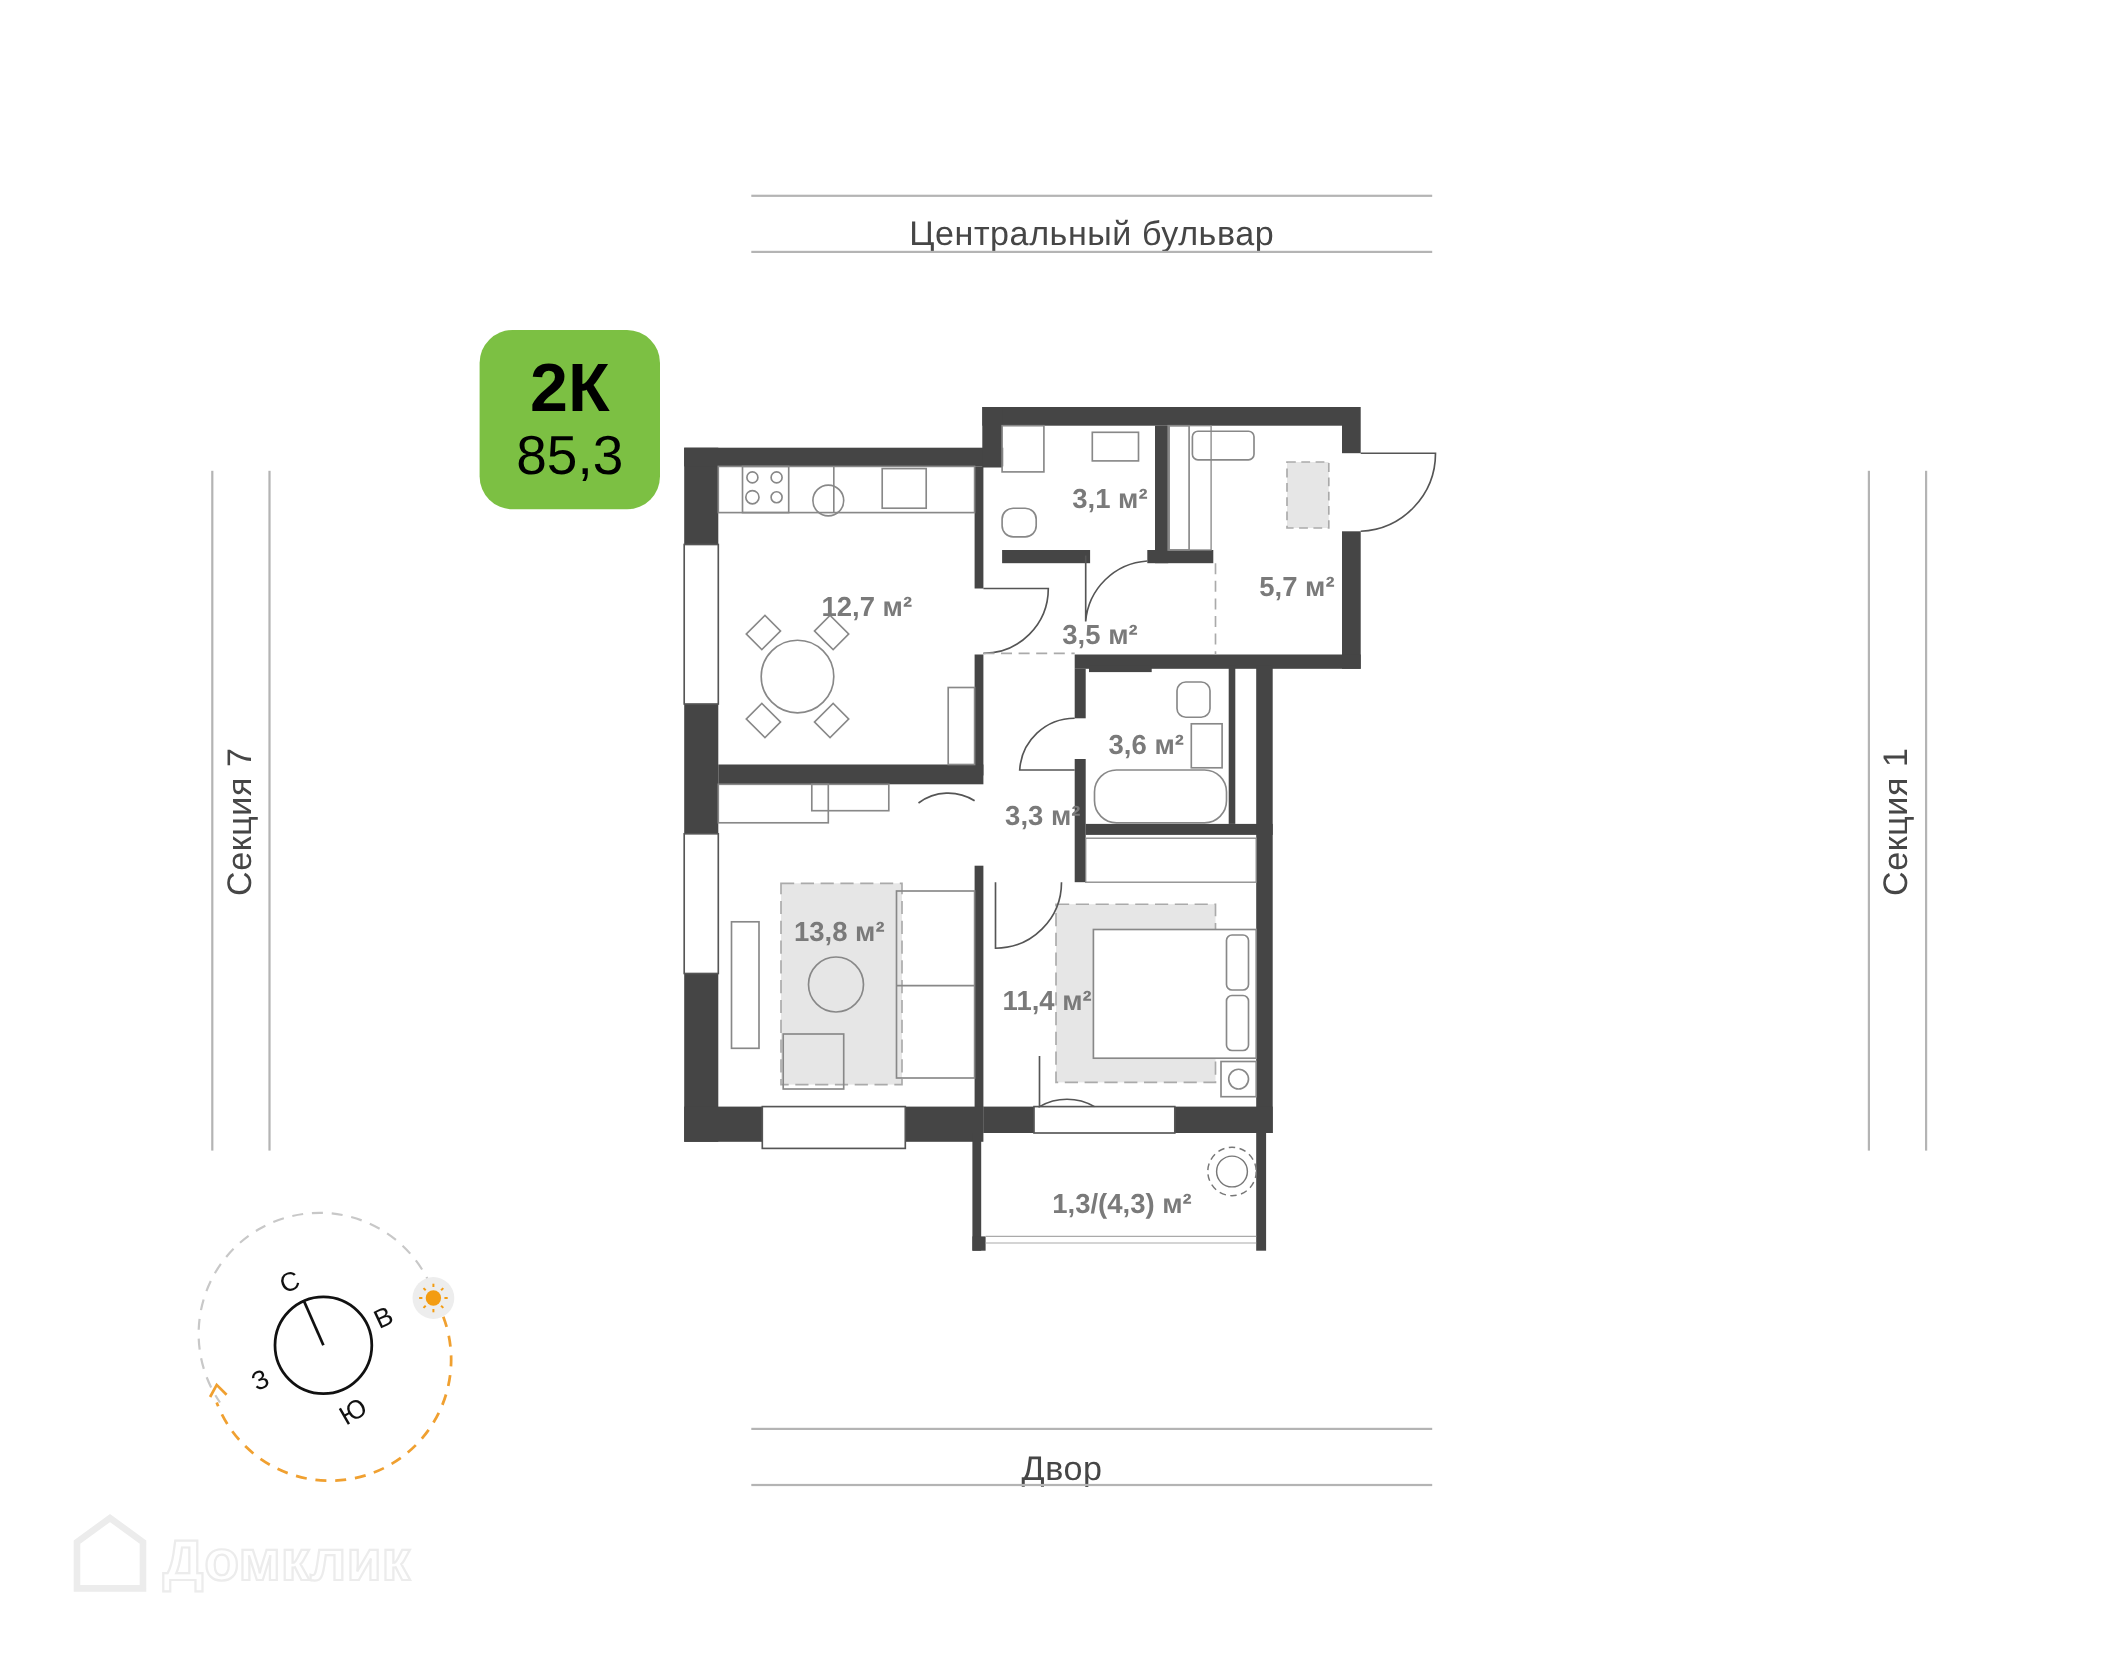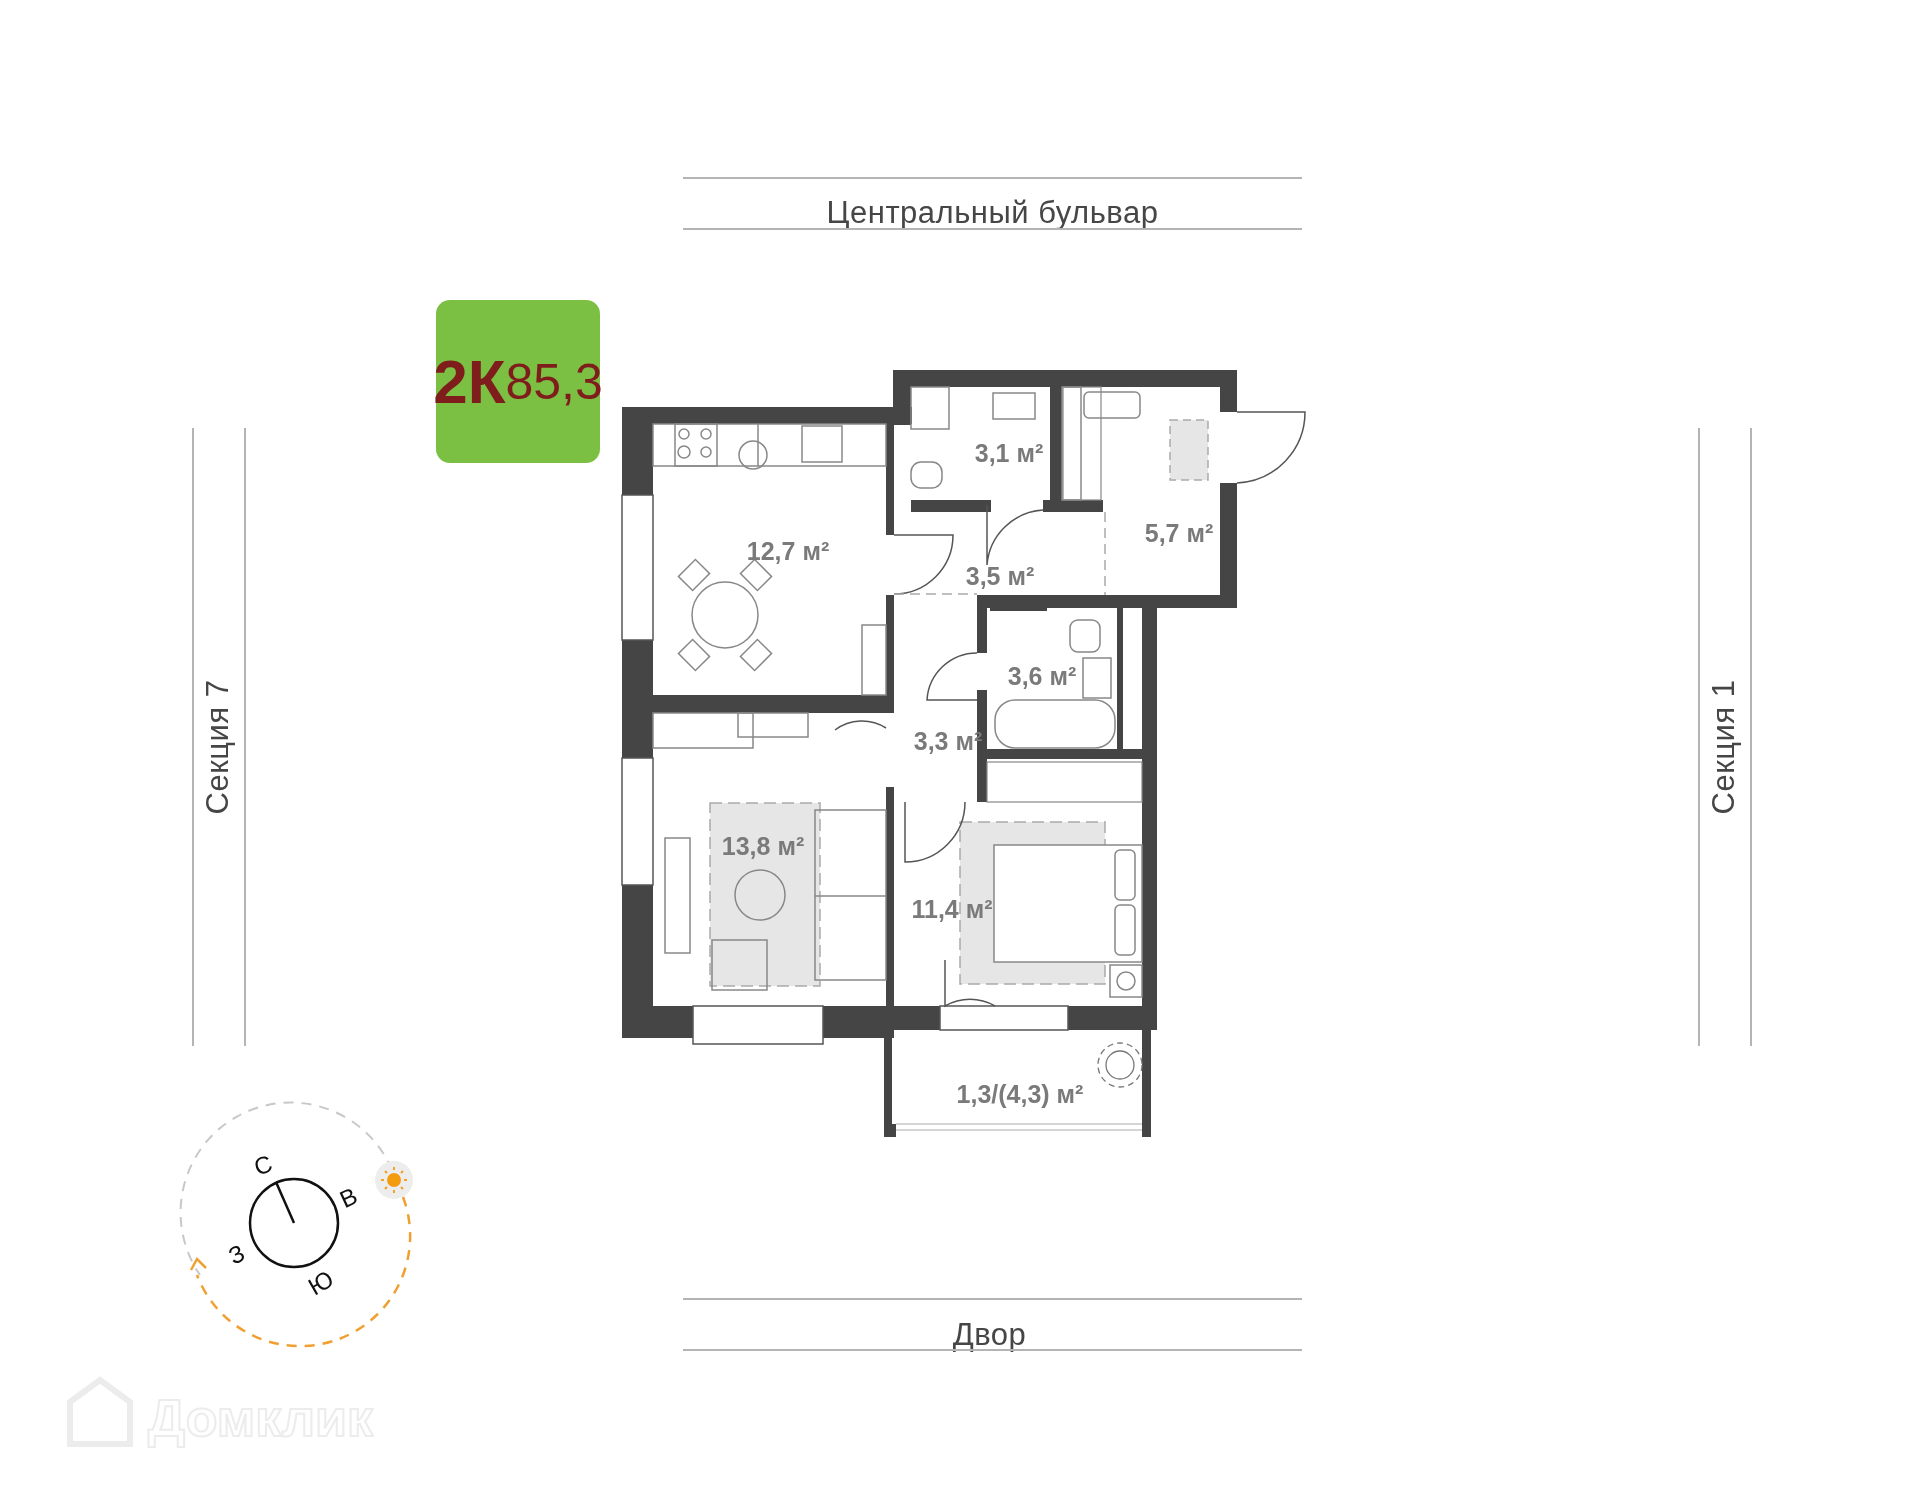--- a/index.html
+++ b/index.html
@@ -1,36 +1,36 @@
 <!DOCTYPE html>
 <html><head>
 <meta charset="utf-8">
 <style>
   html, body { margin: 0; padding: 0; background: #ffffff; }
   body { width: 1920px; height: 1507px; position: relative; overflow: hidden; font-family: "Liberation Sans", "DejaVu Sans", sans-serif; }
   .road-line { position: absolute; height: 2px; background: #b4b4b4; }
   .road-label { position: absolute; color: #464646; font-size: 31px; text-align: center; letter-spacing: 0.5px; margin-top: 12px; }
   .vline { position: absolute; width: 2px; background: #b4b4b4; }
   .vlabel { position: absolute; color: #464646; font-size: 31px; white-space: nowrap; transform-origin: center center; transform: translate(-50%, -50%) rotate(-90deg); letter-spacing: 0.5px; }
-  .badge { position: absolute; left: 436px; top: 300px; width: 164px; height: 163px; border-radius: 14px; background: #7cc043; color: #7f1d1d; display: flex; flex-direction: row; align-items: center; justify-content: center; }
+  .badge { position: absolute; left: 436px; top: 300px; width: 164px; height: 163px; border-radius: 30px; background: #7cc043; color: #000000; display: flex; flex-direction: column; align-items: center; justify-content: center; }
   .badge .type { font-size: 62px; font-weight: bold; line-height: 64px; }
   .badge .area { font-size: 50px; line-height: 56px; }
   svg.plan { position: absolute; left: 0; top: 0; }
   .room-label { font-family: "Liberation Sans", sans-serif; font-weight: bold; fill: #7a7a7a; font-size: 25px; }
   .watermark { position: absolute; left: 62px; top: 1372px; width: 360px; height: 80px; }
 </style>
 </head>
 <body>
 
 <div class="road-line" style="left:683px; top:177px; width:619px;"></div>
 <div class="road-label" style="left:683px; top:183px; width:619px;">Центральный бульвар</div>
 <div class="road-line" style="left:683px; top:228px; width:619px;"></div>
 
 <div class="road-line" style="left:683px; top:1298px; width:619px;"></div>
-<div class="road-label" style="left:680px; top:1305px; width:619px;">Двор</div>
+<div class="road-label" style="left:656px; top:1305px; width:619px;">Двор</div>
 <div class="road-line" style="left:683px; top:1349px; width:619px;"></div>
 
 <div class="vline" style="left:192px; top:428px; height:618px;"></div>
 <div class="vline" style="left:244px; top:428px; height:618px;"></div>
 <div class="vlabel" style="left:218px; top:747px;">Секция 7</div>
 
 <div class="vline" style="left:1698px; top:428px; height:618px;"></div>
 <div class="vline" style="left:1750px; top:428px; height:618px;"></div>
 <div class="vlabel" style="left:1724px; top:747px;">Секция 1</div>
 

